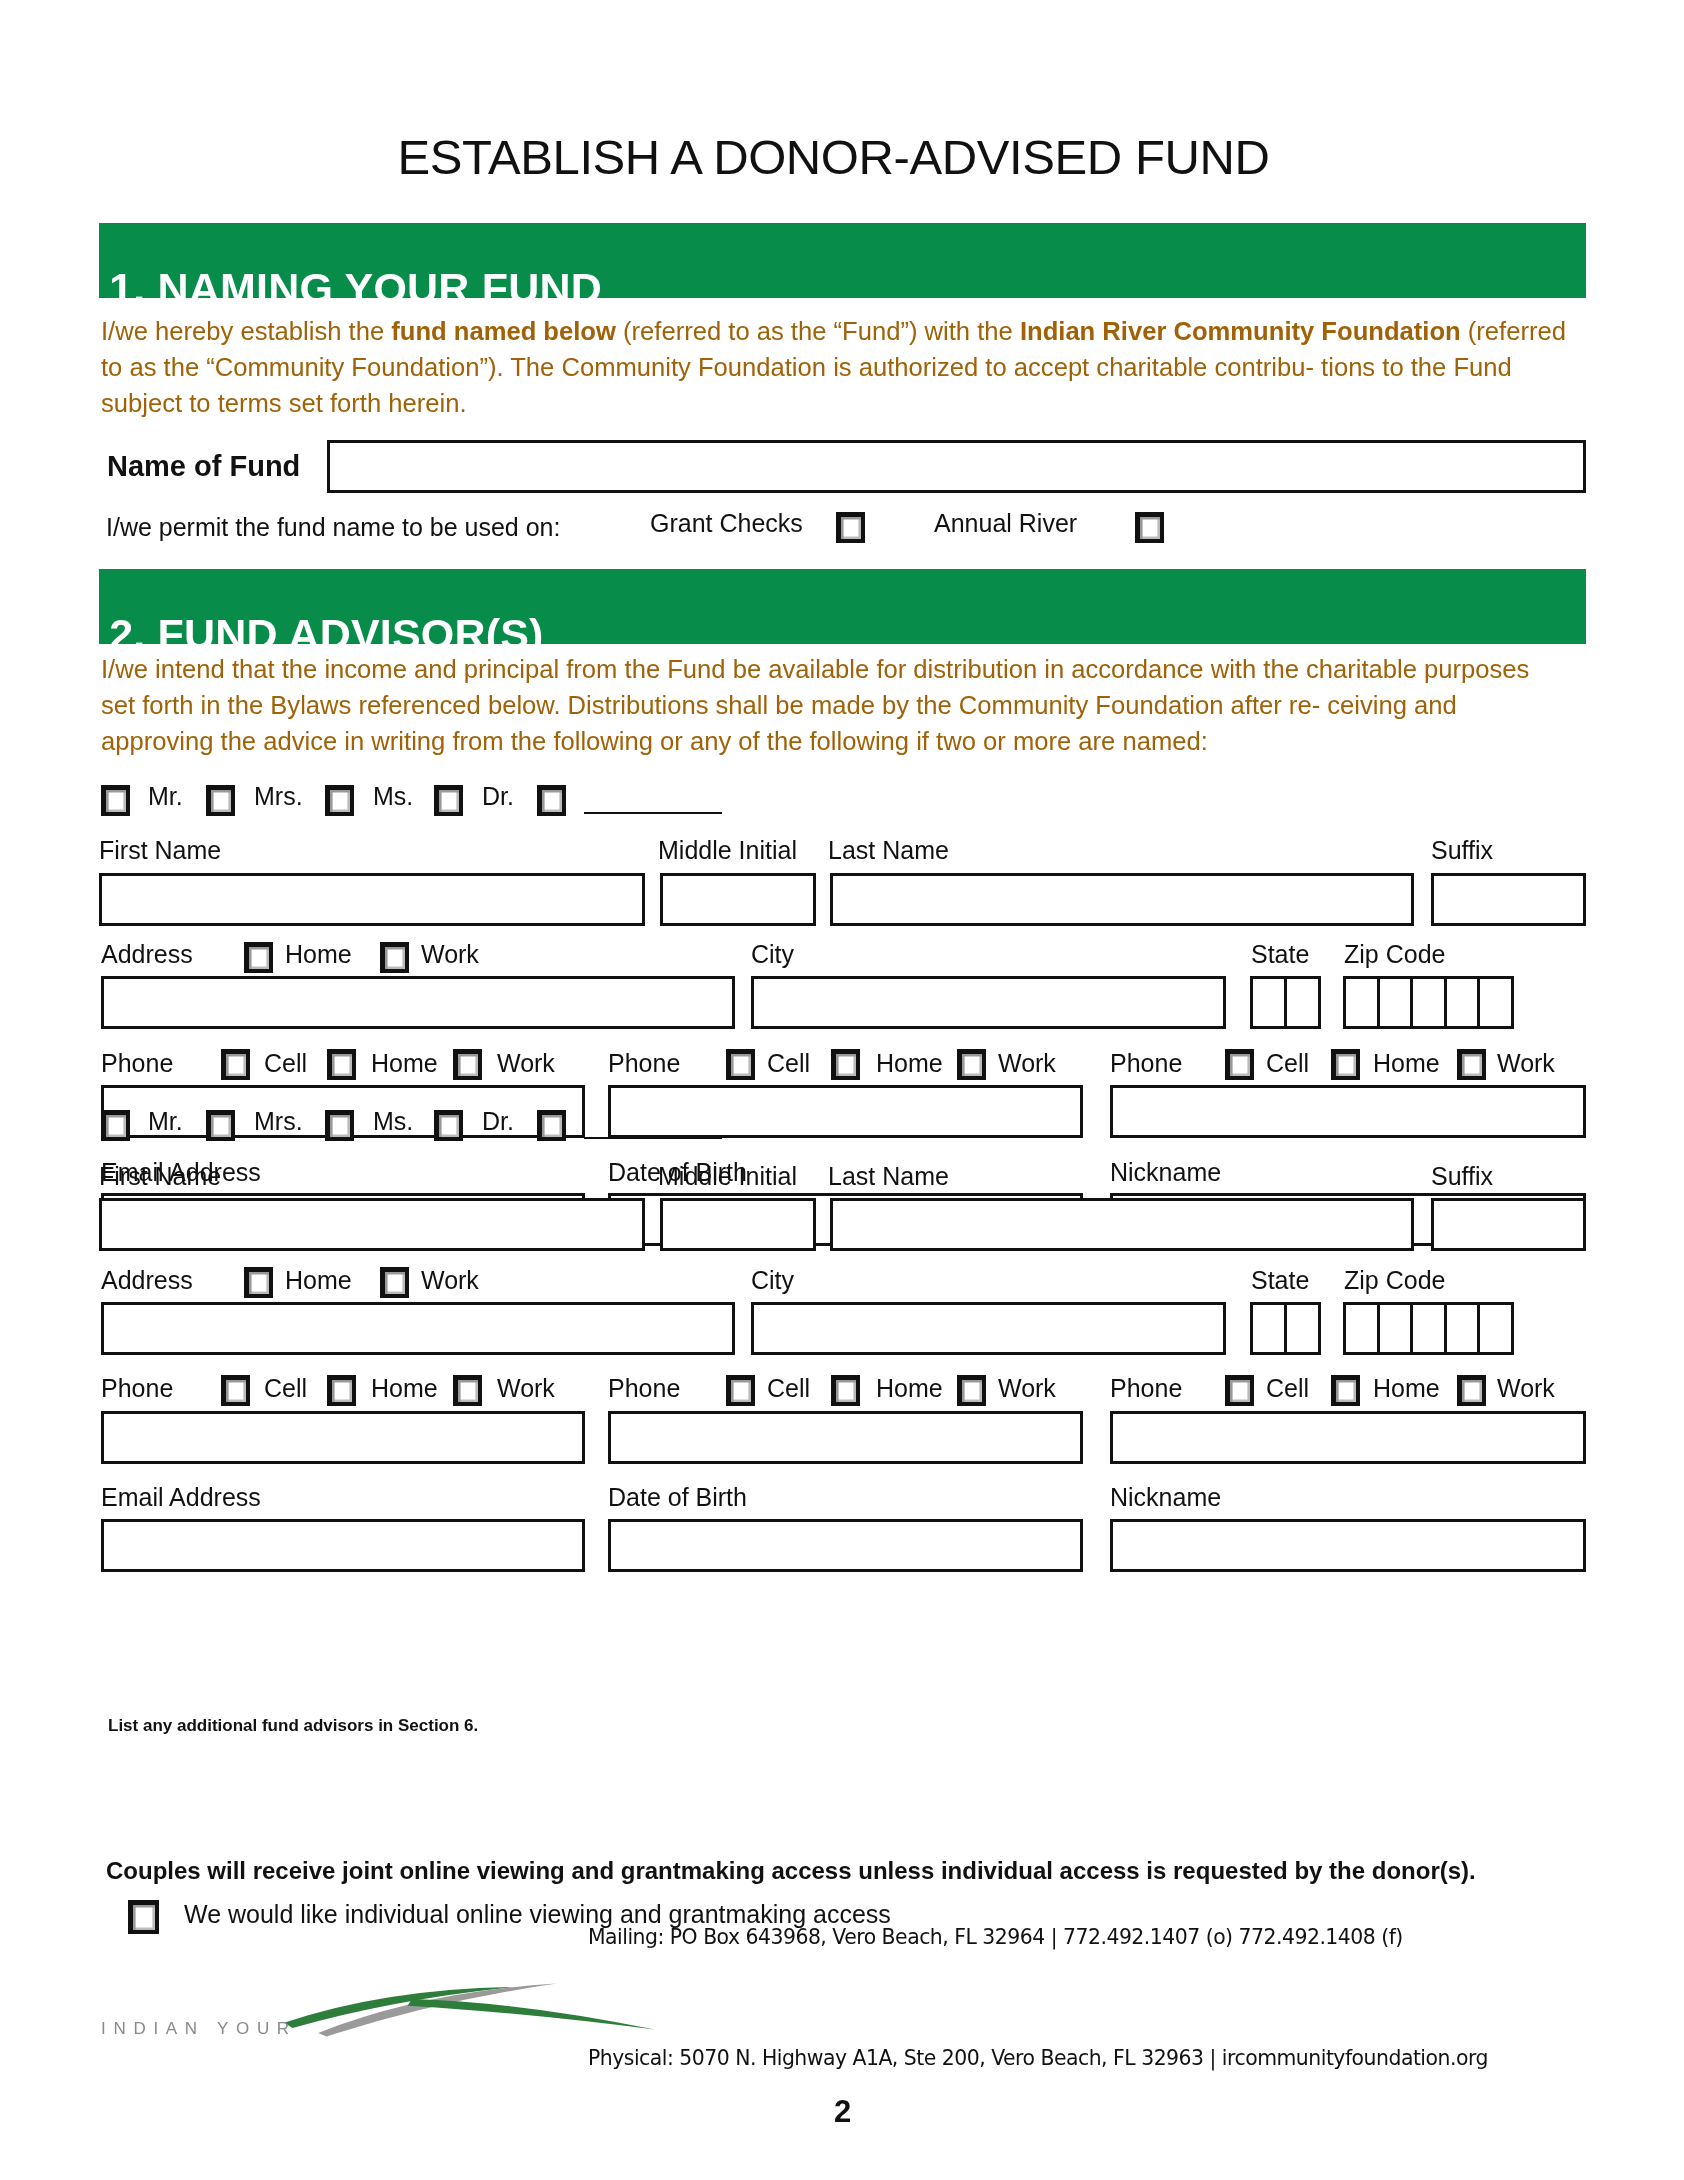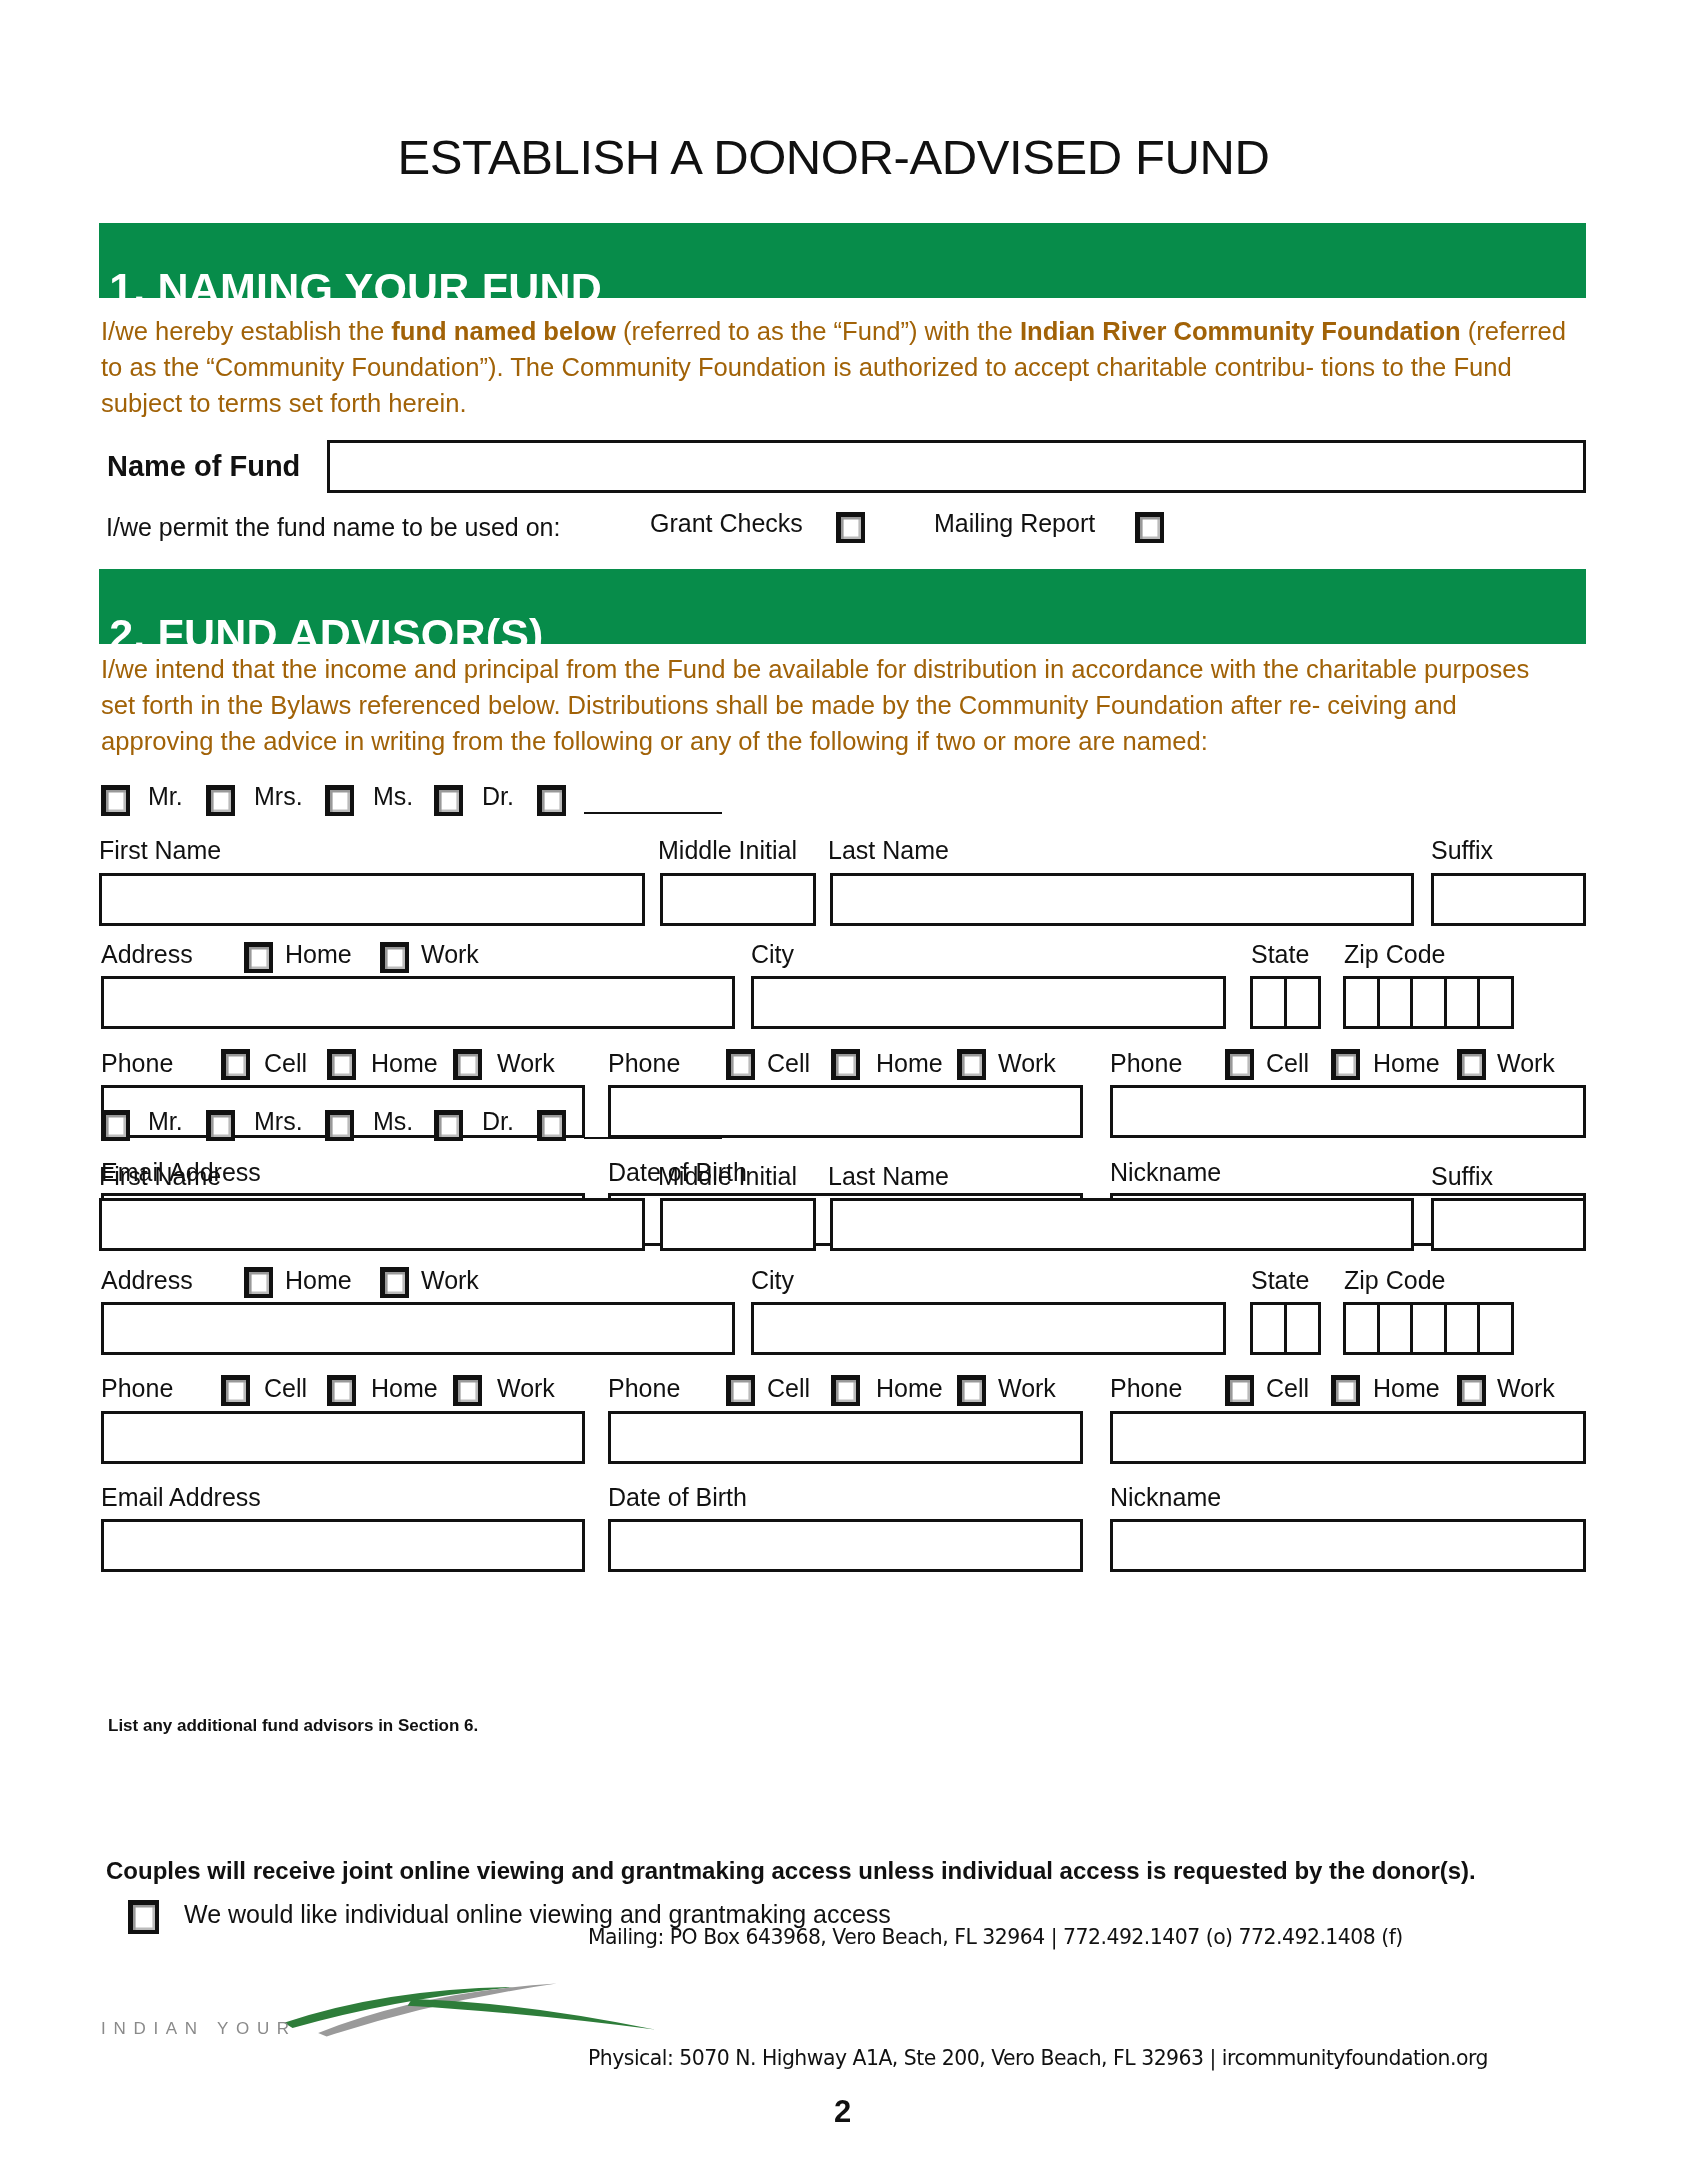--- a/index.html
+++ b/index.html
@@ -39,21 +39,21 @@
   <span>1. NAMING YOUR FUND</span>
 </div>
 <div class="abs para" style="top:313px;"><span>I/we hereby establish the </span><b>fund named below</b><span> (referred to as the “Fund”) with the </span><b>Indian River Community Foundation</b><span> (referred to as the “Community Foundation”). The Community Foundation is authorized to accept charitable contribu- tions to the Fund subject to terms set forth herein.</span></div>
 
 <div class="abs lbl" style="left:107px; top:450px; font-weight:bold; font-size:29px;">Name of Fund</div>
 <div class="abs box" style="left:327px; top:440px; width:1259px; height:53px;"></div>
 
 <div class="abs lbl-sm" style="left:106px; top:513px;">I/we permit the fund name to be used on:</div>
 <div class="abs lbl-sm" style="left:650px; top:509px;">Grant Checks</div>
 <div class="abs cb" style="left:836px; top:512px;"></div>
-<div class="abs lbl-sm" style="left:934px; top:509px;">Mailing Report</div>
+<div class="abs lbl-sm" style="left:934px; top:509px;">Annual River</div>
 <div class="abs cb" style="left:1135px; top:512px;"></div>
 
 <div class="abs bar" style="top:569px; height:75px;">
   <span>2. FUND ADVISOR(S)</span>
 </div>
 <div class="abs para" style="top:651px; width:1465px;">I/we intend that the income and principal from the Fund be available for distribution in accordance with the charitable purposes set forth in the Bylaws referenced below. Distributions shall be made by the Community Foundation after re- ceiving and approving the advice in writing from the following or any of the following if two or more are named:</div>
 
 <div id="advisors">
     <div class="abs cb" style="left:101px;top:785px;"></div>
     <div class="abs lbl-sm" style="left:148px;top:782px;">Mr.</div>

